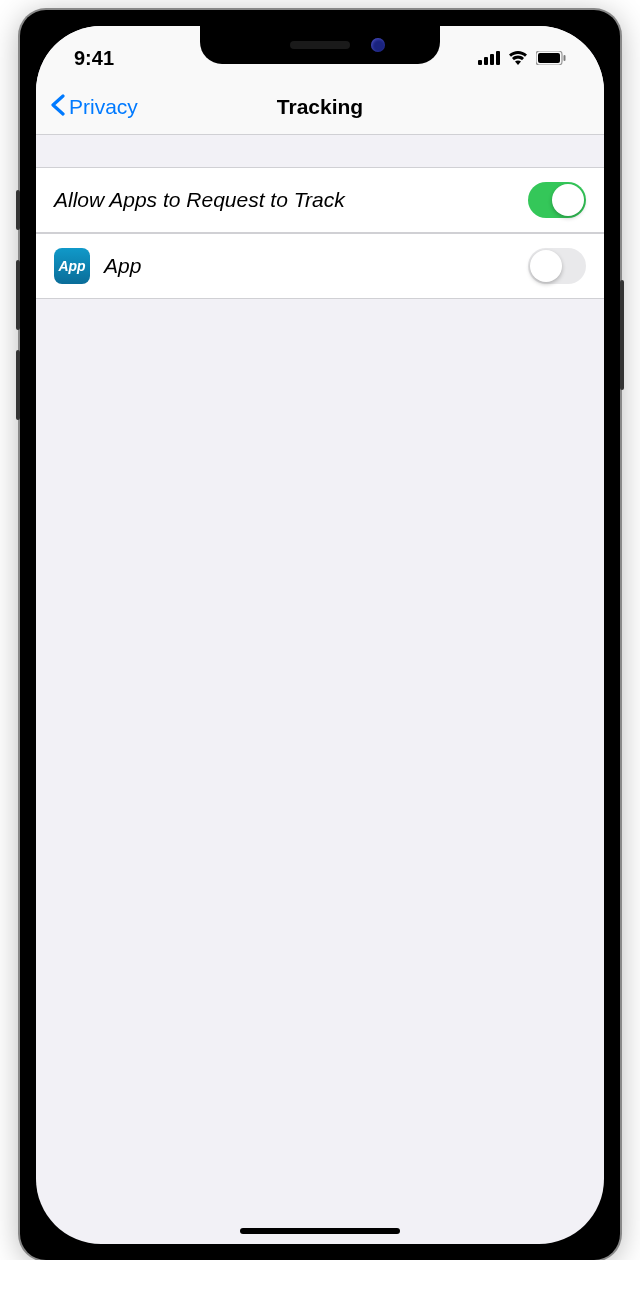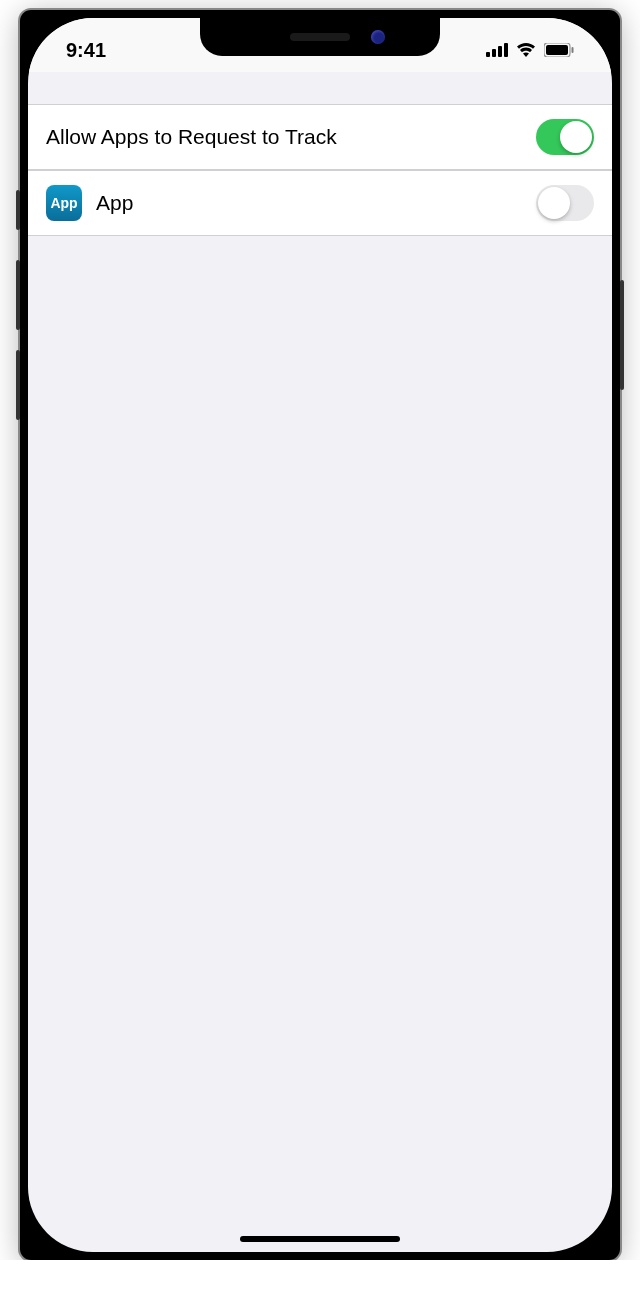--- a/index.html
+++ b/index.html
@@ -8,22 +8,22 @@
       background: #fff;
       display: flex;
       justify-content: center;
       align-items: flex-start;
       padding-top: 10px;
     }
     .phone-frame {
       width: 600px;
       height: 1250px;
       background: #000;
-      border-radius: 11px;
-      padding: 8px;
+      border-radius: 26px;
+      padding: 16px;
       position: relative;
       box-shadow: 0 0 0 2px #888, 0 4px 30px rgba(0,0,0,0.3);
     }
     .side-btn {
       position: absolute;
       background: #333;
       border-radius: 3px;
     }
     .btn-left-1 { left: -4px; top: 180px; width: 4px; height: 40px; }
     .btn-left-2 { left: -4px; top: 250px; width: 4px; height: 70px; }
@@ -88,21 +88,21 @@
     }
     .nav-title {
       position: absolute;
       left: 50%;
       transform: translateX(-50%);
       font-weight: 600;
       font-size: 21px;
       color: #000;
     }
 
-    .content { padding-top: 32px; }
+    .content { padding-top: 32px; font-style: italic; }
 
     .row {
       background: #fff;
       display: flex;
       align-items: center;
       padding: 14px 18px;
       border-top: 0.5px solid #d0d0d4;
       border-bottom: 0.5px solid #d0d0d4;
       font-size: 21px;
       color: #000;
@@ -199,20 +199,31 @@
         <span>
           <svg width="30" height="14" viewBox="0 0 30 14">
               <rect x="0" y="0" width="26" height="14" rx="3.5" fill="none" stroke="#000" stroke-width="1.2" opacity="0.4"></rect>
               <rect x="2" y="2" width="22" height="10" rx="2" fill="#000"></rect>
               <rect x="27.5" y="4" width="2" height="6" rx="1" fill="#000" opacity="0.5"></rect>
             </svg>
         </span>
       </div>
     </div>
 
+    <div class="navbar">
+      <div class="back-link">
+        <span>
+          <svg width="15" height="22" viewBox="0 0 15 22">
+              <path d="M13 2 L3 11 L13 20" fill="none" stroke="#007aff" stroke-width="3.2" stroke-linecap="round" stroke-linejoin="round"></path>
+            </svg>
+        </span>
+        <span>Privacy</span>
+      </div>
+      <div class="nav-title">Tracking</div>
+    </div>
 
     <div class="content">
 
       <div class="row">
         <span class="row-label">Allow Apps to Request to Track</span>
         <div class="toggle on">
           <div class="knob"></div>
         </div>
       </div>
 

